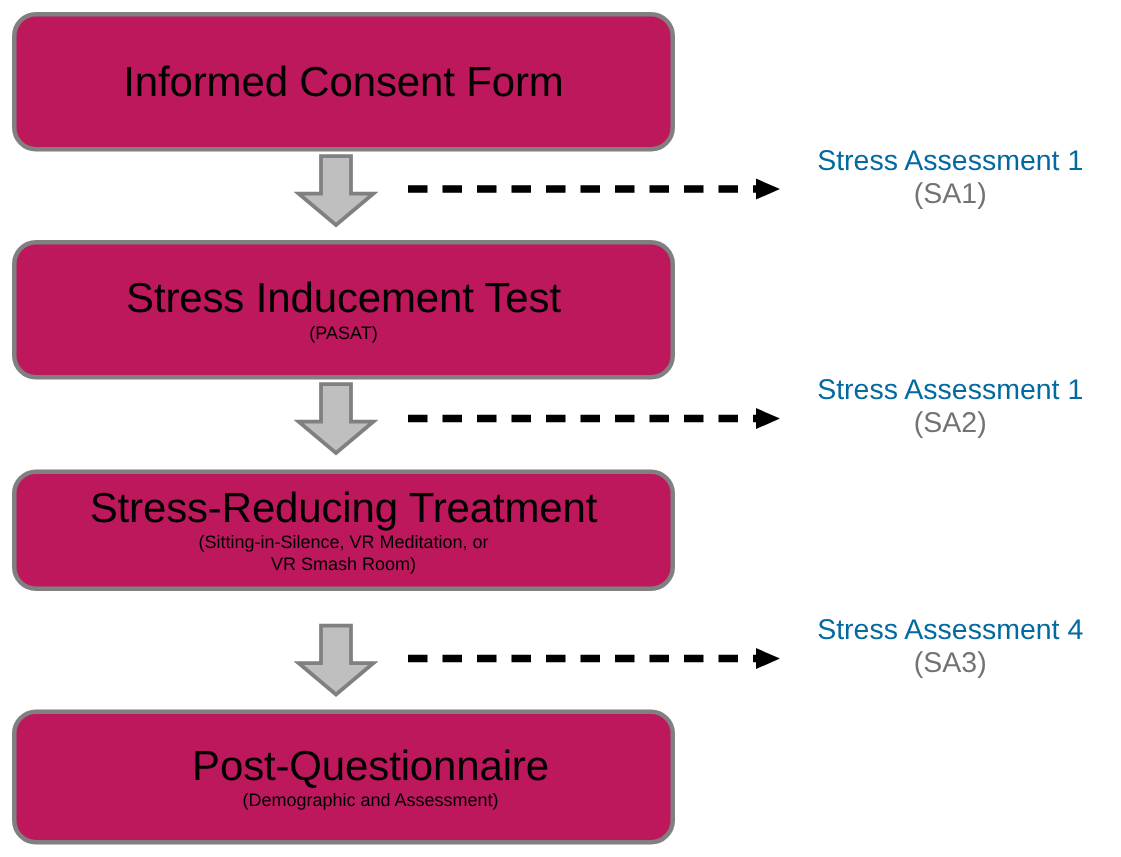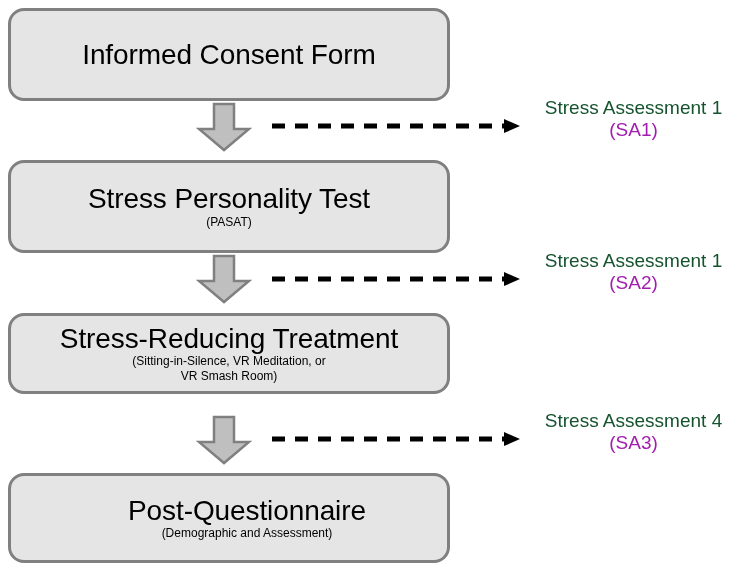--- a/index.html
+++ b/index.html
@@ -21,21 +21,21 @@
   }
 
   
   .stage-box {
     position: absolute;
     left: 8px;
     width: 442px;
     box-sizing: border-box;
     border: 3px solid #808080;
     border-radius: 16px;
-    background: #e5e5e5;
+    background: #be185d;
     display: flex;
     flex-direction: column;
     align-items: center;
     justify-content: center;
     text-align: center;
   }
   .stage-title {
     font-size: 28px;
     line-height: 1.12;
     font-weight: 400;
@@ -87,28 +87,28 @@
     position: absolute;
     left: 520px;
     width: 227px;
     text-align: center;
     line-height: 1.18;
   }
   .assessment-name {
     display: block;
     font-size: 19px;
     font-weight: 400;
-    color: #14532d;
+    color: #0369a1;
     white-space: nowrap;
   }
   .assessment-abbr {
     display: block;
     font-size: 19px;
     font-weight: 400;
-    color: #a21caf;
+    color: #737373;
   }
 
   #label-sa1 { top: 97px; }
   #label-sa2 { top: 250px; }
   #label-sa3 { top: 410px; }
 </style>
 </head>
 <body>
 
 <div id="flowchart">
@@ -129,21 +129,21 @@
       <polygon points="232,0 248,7 232,14" fill="#000000"></polygon>
     </svg>
   </div>
 
   <div class="assessment-label" id="label-sa1">
     <span class="assessment-name">Stress Assessment 1</span>
     <span class="assessment-abbr">(SA1)</span>
   </div>
 
   <div class="stage-box" id="box-induce">
-    <div class="stage-title">Stress Personality Test</div>
+    <div class="stage-title">Stress Inducement Test</div>
     <div class="stage-sub">(PASAT)</div>
   </div>
 
   <div class="down-arrow" id="arrow-2">
     <svg width="56" height="50" viewBox="0 0 56 50" xmlns="http://www.w3.org/2000/svg">
       <polygon points="18,2 38,2 38,27 53,27 28,48 3,27 18,27" fill="#bfbfbf" stroke="#808080" stroke-width="2.5" stroke-linejoin="miter"></polygon>
     </svg>
   </div>
 
   <div class="dashed-connector" id="dash-2">

